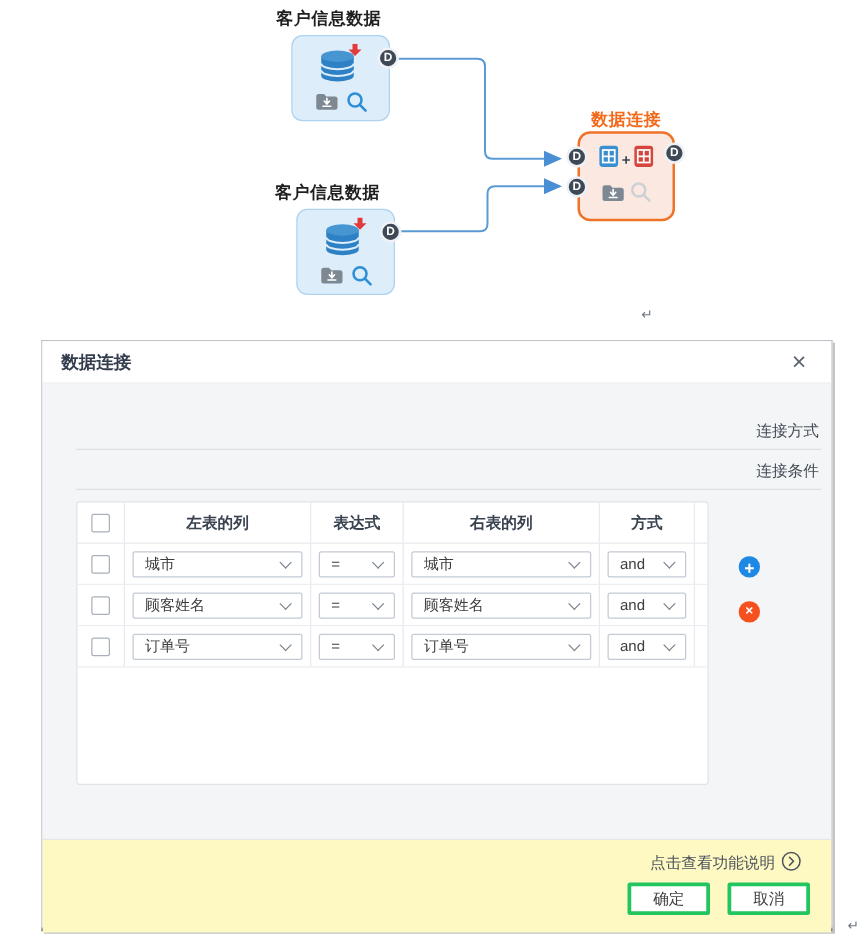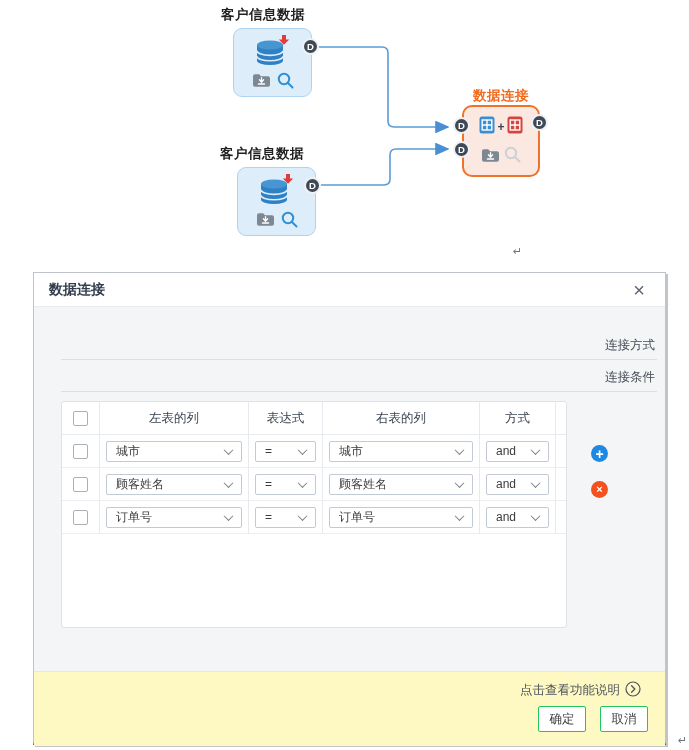--- a/index.html
+++ b/index.html
@@ -33,31 +33,31 @@
   .method-select{width:289px;}
   .venn{position:absolute;left:316px;top:-4px;}
 
   .cond-wrap{position:relative;width:596px;}
   .jtable{width:506px;height:227px;background:#fff;border:1px solid #dfe3e8;border-radius:3px;box-sizing:border-box;overflow:hidden;}
   .t-head,.t-row{display:grid;grid-template-columns:38px 149px 74px 157px 76px 1fr;height:32px;}
   .t-head{border-bottom:1px solid #e6e9ee;}
   .t-row{border-bottom:1px solid #eceef2;}
   .t-cell{display:flex;align-items:center;justify-content:center;border-right:1px solid #e6e9ee;box-sizing:border-box;}
   .t-cell.filler{border-right:none;}
-  .t-cell.hdr{font-size:12.5px;font-weight:normal;color:#3a4350;}
+  .t-cell.hdr{font-size:12.5px;font-weight:bold;color:#3a4350;}
   .t-cell .select{width:calc(100% - 12px);}
   .checkbox{width:13px;height:13px;background:#fff;border:1px solid #a9b0ba;border-radius:2px;cursor:pointer;}
   .rowbtn{position:absolute;width:17px;height:17px;border-radius:50%;color:#fff;display:flex;align-items:center;justify-content:center;cursor:pointer;line-height:1;}
   .addbtn{background:#1e88e5;left:530px;top:44px;font-size:14px;font-weight:bold;}
   .delbtn{background:#f4511e;left:530px;top:80px;font-size:11px;font-weight:bold;}
 
   .dlg-footer{height:75px;background:#fef9c3;border-top:1px solid #e3e6ea;position:relative;box-sizing:border-box;}
   .help-link{position:absolute;right:24px;top:9px;display:flex;align-items:center;gap:5px;font-size:12.5px;color:#4c535c;cursor:pointer;}
   .btn-row{position:absolute;right:17px;bottom:14px;display:flex;gap:14px;}
-  .dlg-btn{width:48px;height:26px;background:#fff;border:1px solid #22c55e;border-radius:2px;font-size:12.5px;color:#3f3f3f;display:flex;align-items:center;justify-content:center;cursor:pointer;font-family:inherit;}
+  .dlg-btn{width:66px;height:26px;background:#fff;border:3px solid #22c55e;border-radius:2px;font-size:12.5px;color:#3f3f3f;display:flex;align-items:center;justify-content:center;cursor:pointer;font-family:inherit;}
 </style>
 </head>
 <body>
 
 <div class="flow">
 
   <div class="flow-label" style="left:181px;top:6px;">客户信息数据</div>
 
   <div class="node" style="left:193px;top:28px;">
     <span>

